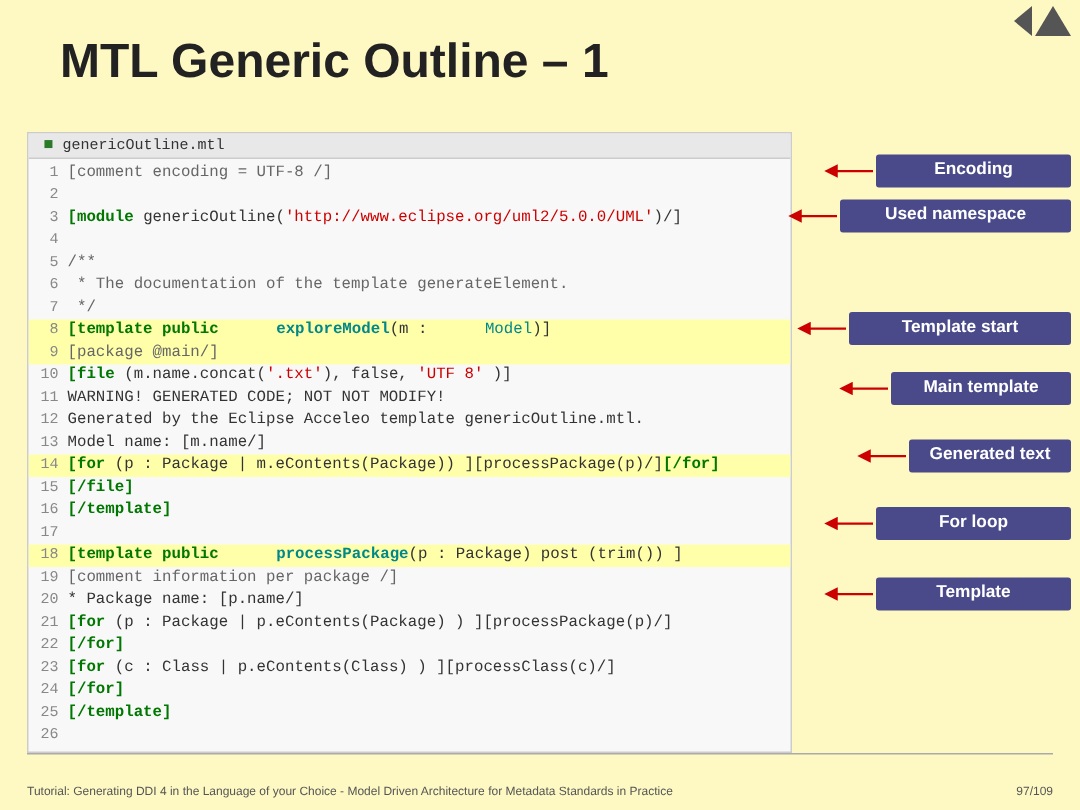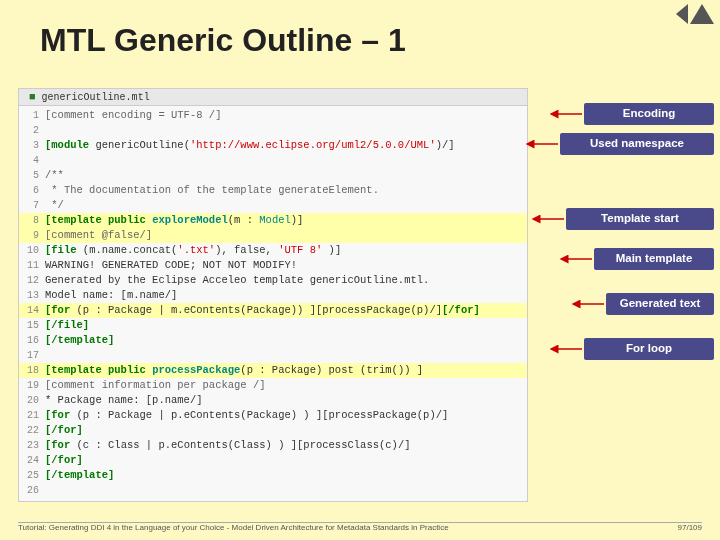--- a/index.html
+++ b/index.html
@@ -106,21 +106,21 @@
     .line-text {
       flex: 1;
       white-space: pre;
       font-size: 10.5px;
     }
 
     .kw-green { color: #007700; font-weight: bold; }
     .kw-red   { color: #cc0000; }
     .kw-gray  { color: #666; }
     .kw-dark  { color: #333; }
-    .kw-teal  { color: #008888; }
+    .kw-teal  { color: #008888; margin-left: 32px; }
     .kw-bold  { font-weight: bold; }
     .highlight-yellow { background: #ffffaa; }
 
     .callout-box {
       flex: 1;
       background: #4a4a8a;
       color: #fff;
       font-size: 11.5px;
       font-weight: bold;
       text-align: center;
@@ -134,21 +134,21 @@
       position: absolute;
       bottom: 8px;
       left: 18px;
       right: 18px;
       display: flex;
       justify-content: space-between;
       align-items: center;
       font-size: 8px;
       color: #555;
       border-top: 1px solid #aaa;
-      padding-top: 0;
+      padding-top: 20px;
     }
   </style>
 </head>
 <body>
 
 <div class="slide">
 
   <div class="corner-triangles">
     <div class="tri-left"></div>
     <div class="tri-right"></div>
@@ -198,21 +198,21 @@
         <span class="line-text kw-gray"> */</span>
       </div>
 
       <div class="code-line highlight-yellow">
         <span class="line-num">8</span>
         <span class="line-text"><span class="kw-green kw-bold">[template public</span> <span class="kw-teal kw-bold">exploreModel</span><span class="kw-dark">(m : </span><span class="kw-teal">Model</span><span class="kw-dark">)]</span></span>
       </div>
 
       <div class="code-line highlight-yellow">
         <span class="line-num">9</span>
-        <span class="line-text kw-gray">[comment @false/]</span>
+        <span class="line-text kw-gray">[package @main/]</span>
       </div>
 
       <div class="code-line">
         <span class="line-num">10</span>
         <span class="line-text"><span class="kw-green">[file</span> <span class="kw-dark">(m.name.concat(</span><span class="kw-red">'.txt'</span><span class="kw-dark">), false, </span><span class="kw-red">'UTF 8'</span><span class="kw-dark"> )]</span></span>
       </div>
 
       <div class="code-line">
         <span class="line-num">11</span>
         <span class="line-text kw-dark">WARNING! GENERATED CODE; NOT NOT MODIFY!</span>
@@ -361,19 +361,30 @@
       <defs>
           <marker id="ah6" markerWidth="6" markerHeight="6" refX="3" refY="3" orient="auto">
             <path d="M0,0 L6,3 L0,6 Z" fill="#cc0000"></path>
           </marker>
         </defs>
       <line x1="34" y1="8" x2="6" y2="8" stroke="#cc0000" stroke-width="1.5" marker-end="url(#ah6)"></line>
     </svg>
     <div class="callout-box" style="width:130px;">For loop</div>
   </div>
 
+  <div style="position:absolute; top:385px; right:6px; display:flex; align-items:center;">
+    <svg width="36" height="16">
+      <defs>
+          <marker id="ah7" markerWidth="6" markerHeight="6" refX="3" refY="3" orient="auto">
+            <path d="M0,0 L6,3 L0,6 Z" fill="#cc0000"></path>
+          </marker>
+        </defs>
+      <line x1="34" y1="8" x2="6" y2="8" stroke="#cc0000" stroke-width="1.5" marker-end="url(#ah7)"></line>
+    </svg>
+    <div class="callout-box" style="width:130px;">Template</div>
+  </div>
 
   <div class="footer">
     <span>Tutorial: Generating DDI 4 in the Language of your Choice - Model Driven Architecture for Metadata Standards in Practice</span>
     <span>97/109</span>
   </div>
 
 </div>
 
 </body></html>

